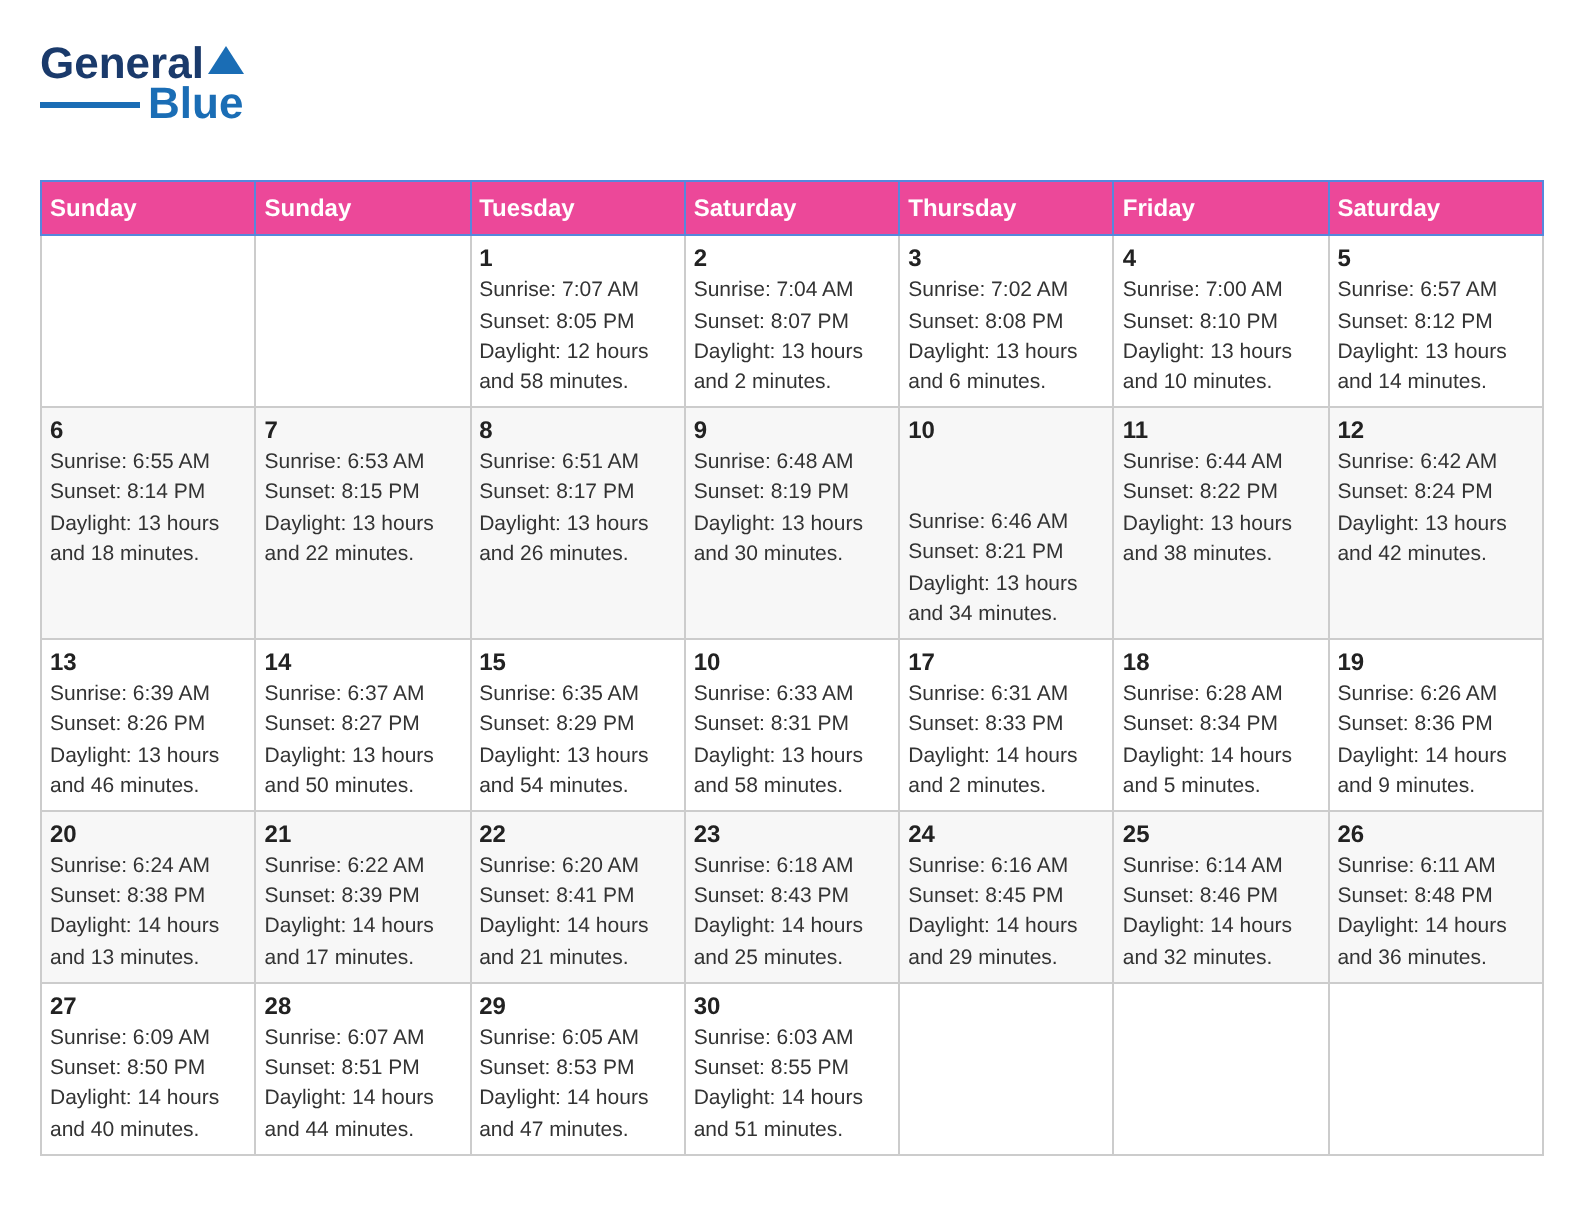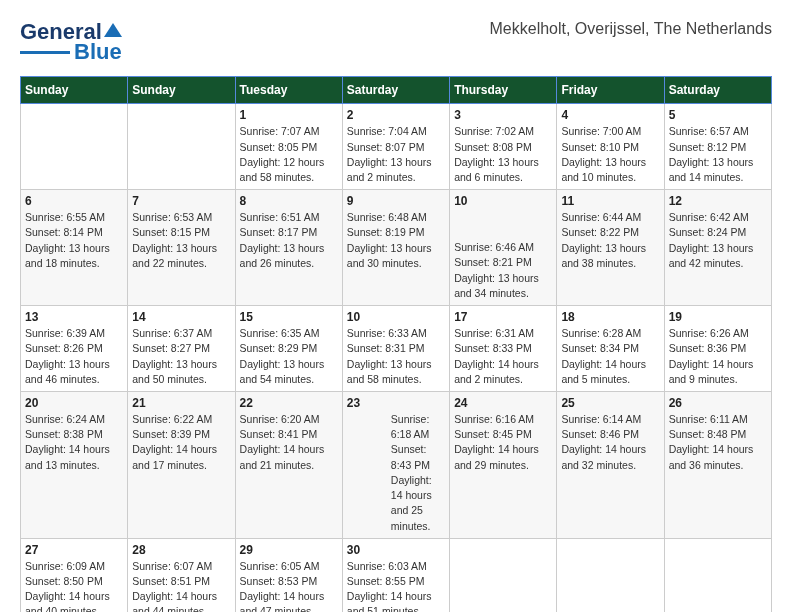--- a/index.html
+++ b/index.html
@@ -7,21 +7,21 @@
       font-family: Arial, sans-serif;
       background: #fff;
       width: 792px;
       min-height: 612px;
       padding: 20px;
     }
     .header {
       display: flex;
       justify-content: space-between;
       align-items: flex-start;
-      margin-bottom: 12px;
+      margin-bottom: 26px;
     }
     .logo {
       display: flex;
       flex-direction: column;
       align-items: flex-start;
     }
     .logo-text {
       font-size: 22px;
       font-weight: bold;
       color: #1a3a6b;
@@ -39,21 +39,21 @@
       font-size: 16px;
       color: #444;
       font-weight: normal;
     }
     .calendar {
       width: 100%;
       border-collapse: collapse;
       font-size: 11px;
     }
     .calendar th {
-      background: #14532d;
+      background: #ec4899;
       color: #fff;
       padding: 6px 4px;
       text-align: left;
       font-size: 12px;
       font-weight: bold;
       border: 1px solid #5588dd;
     }
     .calendar td {
       border: 1px solid #ccc;
       vertical-align: top;
@@ -91,21 +91,20 @@
       <svg width="18" height="18" viewBox="0 0 18 18" style="margin-left:2px; margin-top:-4px;">
         <polygon points="9,2 18,16 0,16" fill="#1a6db5"></polygon>
       </svg>
     </div>
     <div style="display:flex; align-items:center; margin-top:-4px;">
       <div style="width:50px; height:3px; background:#1a6db5; margin-right:4px;"></div>
       <span class="logo-text" style="color:#1a6db5; font-size:22px;">Blue</span>
     </div>
   </div>
   <div class="title-block">
-    <h2>Mekkelholt, Overijssel, The Netherlands</h2>
   </div>
 </div>
 
 <table class="calendar">
   <thead>
     <tr>
     <th>Sunday</th>
         <th>Sunday</th>
         <th>Tuesday</th>
         <th>Saturday</th>
@@ -273,21 +272,21 @@
         </td>
         <td>
           <span class="day-num">22</span>
           <div class="day-detail" style="white-space: pre-line;">Sunrise: 6:20 AM
 Sunset: 8:41 PM
 Daylight: 14 hours
 and 21 minutes.</div>
         </td>
         <td>
           <span class="day-num">23</span>
-          <div class="day-detail" style="white-space: pre-line; margin-left: 44px;">Sunrise: 6:18 AM
+          <div class="day-detail" style="white-space: pre-line;">Sunrise: 6:18 AM
 Sunset: 8:43 PM
 Daylight: 14 hours
 and 25 minutes.</div>
         </td>
         <td>
           <span class="day-num">24</span>
           <div class="day-detail" style="white-space: pre-line;">Sunrise: 6:16 AM
 Sunset: 8:45 PM
 Daylight: 14 hours
 and 29 minutes.</div>

